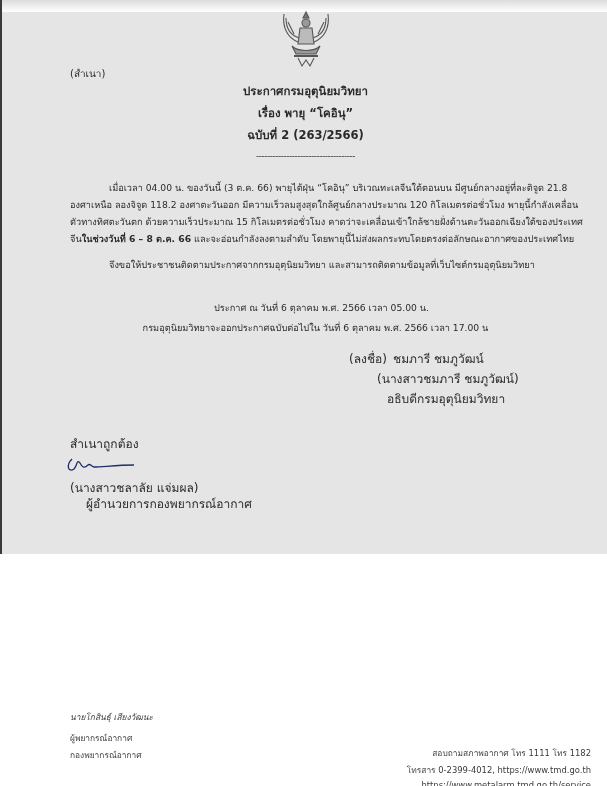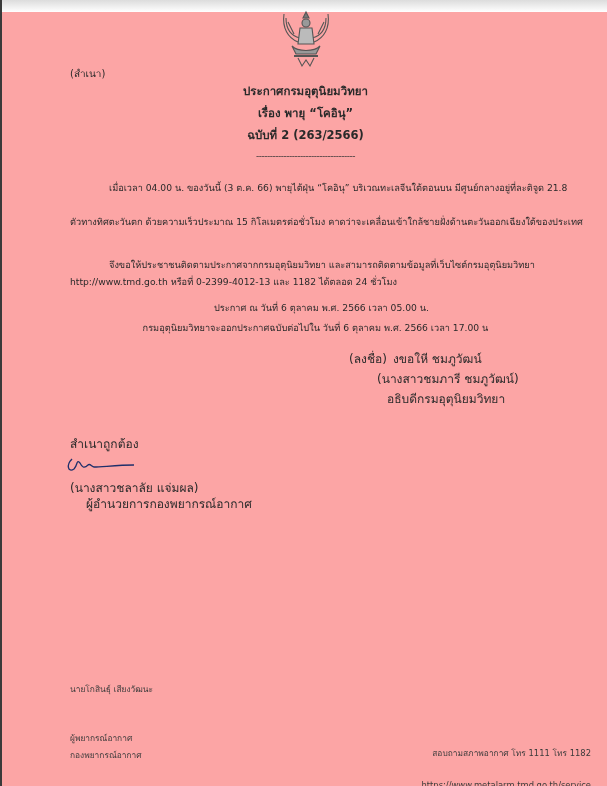--- a/index.html
+++ b/index.html
@@ -4,22 +4,22 @@
   <style>
     html, body { margin: 0; padding: 0; }
     body {
       width: 607px; height: 786px; overflow: hidden;
       background: #ffffff;
       font-family: "DejaVu Sans", "Liberation Sans", sans-serif;
       color: #2a2a2a;
       position: relative;
     }
     .page {
-      position: absolute; left: 0; top: 0; width: 607px; height: 786px;
-      background: #fca5a5;
+      position: absolute; left: 0; top: 0; width: 607px; height: 554px;
+      background: #e5e5e5;
       border-left: 2px solid #3a3a3a;
       box-sizing: border-box;
     }
     .top-shade {
       position: absolute; left: 0; top: 0; width: 100%; height: 12px;
       background: linear-gradient(#dcdcdc, #ffffff);
     }
     .abs { position: absolute; white-space: nowrap; }
     .crest {
       position: absolute; left: 274px; top: 8px; width: 60px; height: 62px;
@@ -65,39 +65,43 @@
   </svg>
 
   <div class="abs copy-label">(สำเนา)</div>
 
   <div class="abs title" style="top:82px;">ประกาศกรมอุตุนิยมวิทยา</div>
   <div class="abs title" style="top:104px;">เรื่อง พายุ “โคอินุ”</div>
   <div class="abs title" style="top:126px;">ฉบับที่ 2 (263/2566)</div>
   <div class="abs dashes">------------------------------------</div>
 
   <div class="abs para-line indent" style="top:180px;">เมื่อเวลา 04.00 น. ของวันนี้ (3 ต.ค. 66) พายุไต้ฝุ่น “โคอินุ” บริเวณทะเลจีนใต้ตอนบน มีศูนย์กลางอยู่ที่ละติจูด 21.8</div>
+  <div class="abs para-line" style="top:197px;">องศาเหนือ ลองจิจูด 118.2 องศาตะวันออก มีความเร็วลมสูงสุดใกล้ศูนย์กลางประมาณ 120 กิโลเมตรต่อชั่วโมง พายุนี้กำลังเคลื่อน</div>
   <div class="abs para-line" style="top:214px;">ตัวทางทิศตะวันตก ด้วยความเร็วประมาณ 15 กิโลเมตรต่อชั่วโมง คาดว่าจะเคลื่อนเข้าใกล้ชายฝั่งด้านตะวันออกเฉียงใต้ของประเทศ</div>
+  <div class="abs para-line" style="top:231px;">
+    <span>จีน</span><span class="bold">ในช่วงวันที่ 6 – 8 ต.ค. 66</span><span> และจะอ่อนกำลังลงตามลำดับ โดยพายุนี้ไม่ส่งผลกระทบโดยตรงต่อลักษณะอากาศของประเทศไทย</span>
+  </div>
 
   <div class="abs para-line indent" style="top:257px;">จึงขอให้ประชาชนติดตามประกาศจากกรมอุตุนิยมวิทยา และสามารถติดตามข้อมูลที่เว็บไซต์กรมอุตุนิยมวิทยา</div>
-  <div class="abs para-line" style="top:274px;">http://www.tmd.go.th หรือที่ 0-2399-4012-13 และ 1182 ได้ตลอด 24 ชั่วโมง</div>
 
   <div class="abs center-line" style="top:300px; padding-left:32px; box-sizing:border-box;">ประกาศ ณ วันที่ 6 ตุลาคม พ.ศ. 2566 เวลา 05.00 น.</div>
   <div class="abs center-line" style="top:320px; padding-left:20px; box-sizing:border-box;">กรมอุตุนิยมวิทยาจะออกประกาศฉบับต่อไปใน วันที่ 6 ตุลาคม พ.ศ. 2566 เวลา 17.00 น</div>
 
   <div class="abs sig" style="left:347px; top:349px;">(ลงชื่อ)</div>
-  <div class="abs sig" style="left:391px; top:349px;">งขอใหี ชมภูวัฒน์</div>
+  <div class="abs sig" style="left:391px; top:349px;">ชมภารี ชมภูวัฒน์</div>
   <div class="abs sig" style="left:375px; top:369px;">(นางสาวชมภารี ชมภูวัฒน์)</div>
   <div class="abs sig" style="left:385px; top:389px;">อธิบดีกรมอุตุนิยมวิทยา</div>
 
   <div class="abs sig" style="left:68px; top:434px;">สำเนาถูกต้อง</div>
   <svg class="signature-mark" viewBox="0 0 75 22">
     <path d="M10 4 C4 10 6 18 12 14 C16 10 14 4 18 8 C20 12 22 14 26 10 C28 8 30 12 32 12 C40 12 55 10 72 10" fill="none" stroke="#1f2f6b" stroke-width="1.3"></path>
   </svg>
   <div class="abs sig" style="left:68px; top:478px;">(นางสาวชลาลัย แจ่มผล)</div>
   <div class="abs sig" style="left:68px; top:494px;margin-left:16px;">ผู้อำนวยการกองพยากรณ์อากาศ</div>
 
-  <div class="abs footer-left" style="top:682px;">นายโกสินธุ์ เสียงวัฒนะ</div>
+  <div class="abs footer-left" style="top:710px;font-style:italic;">นายโกสินธุ์ เสียงวัฒนะ</div>
   <div class="abs footer-left" style="top:731px;">ผู้พยากรณ์อากาศ</div>
   <div class="abs footer-left" style="top:748px;">กองพยากรณ์อากาศ</div>
 
   <div class="abs footer-right" style="top:714px;">สอบถามสภาพอากาศ โทร 1111 โทร 1182</div>
+  <div class="abs footer-right" style="top:731px;">โทรสาร 0-2399-4012, https://www.tmd.go.th</div>
   <div class="abs footer-right" style="top:748px;">https://www.metalarm.tmd.go.th/service</div>
 </div>
 
 </body></html>

